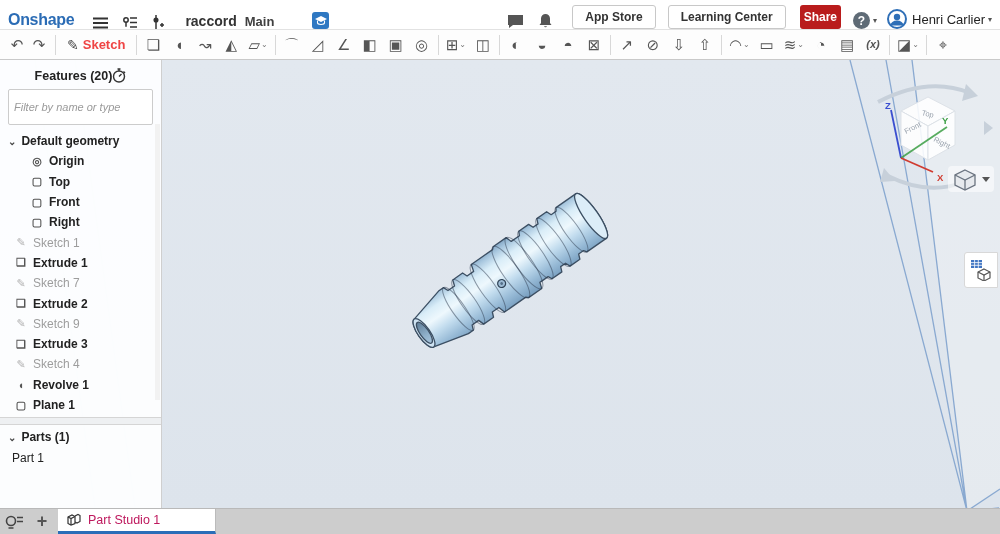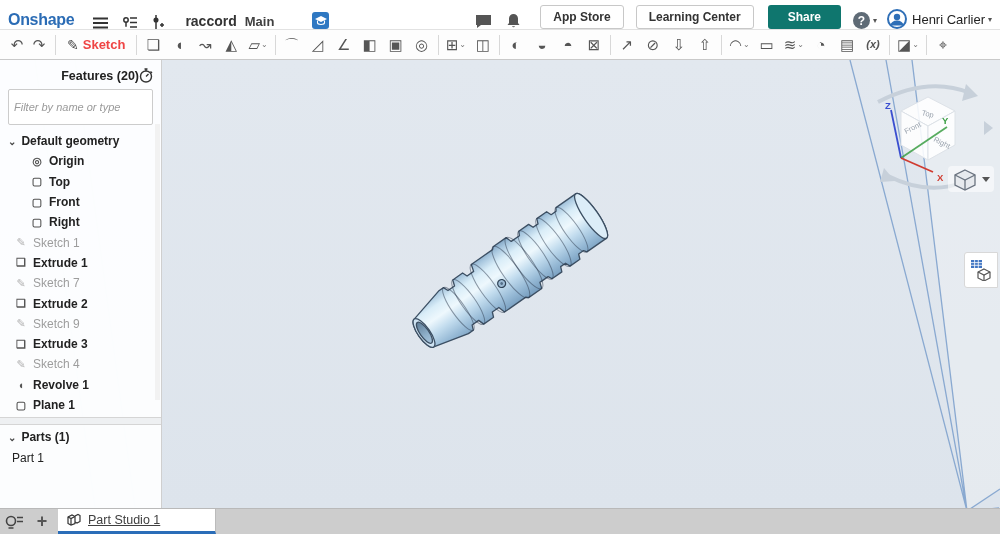--- a/index.html
+++ b/index.html
@@ -11,22 +11,22 @@
   .logo { color:#2b6cb5; font-weight:bold; font-size:16px; letter-spacing:-0.3px; margin-right:12px; }
   .hicon { color:#444; font-size:15px; margin:0 7px; cursor:pointer; display:flex; align-items:center; }
   .doc-title { font-weight:bold; font-size:14px; color:#333; margin-left:14px; }
   .workspace { color:#404040; font-size:13px; margin-left:8px;font-weight:bold; }
   .learn-badge { width:17px; height:17px; background:#2f78c2; border-radius:3px; margin-left:38px;
     display:flex; align-items:center; justify-content:center; }
   .spacer { flex:1; }
   .btn-outline { border:1px solid #c8c8c8; border-radius:3px; background:#fff; color:#333;
     font-size:12px; font-weight:bold; padding:4px 12px; margin-left:12px; cursor:pointer;
     font-family:"Liberation Sans",sans-serif; }
-  .btn-share { border:none; border-radius:3px; background:#0f766e; color:#fff; font-size:12px;
-    font-weight:bold; padding:5px 20px; margin-left:14px; cursor:pointer; font-family:"Liberation Sans",sans-serif;}
+  .btn-share { border:none; border-radius:3px; background:#b91c1c; color:#fff; font-size:12px;
+    font-weight:bold; padding:5px 4px; margin-left:14px; cursor:pointer; font-family:"Liberation Sans",sans-serif;}
   .help-wrap { display:flex; align-items:center; margin-left:12px; cursor:pointer; }
   .help-circle { width:17px; height:17px; border-radius:50%; background:#5f6b76; color:#fff;
     font-size:12px; font-weight:bold; display:flex; align-items:center; justify-content:center; }
   .caret { font-size:8px; color:#555; margin-left:3px; }
   .user-wrap { display:flex; align-items:center; margin-left:10px; cursor:pointer; }
   .user-name { font-size:13px; color:#222; margin-left:5px; }
   
   .toolbar { height:30px; display:flex; align-items:center; background:#fdfdfd;
     border-bottom:1px solid #c9c9c9; padding:0 6px; white-space:nowrap; }
   .ticon { display:flex; align-items:center; justify-content:center; height:24px; min-width:22px;
@@ -39,21 +39,21 @@
   .sketch-btn .glyph { font-size:14px; color:#444; }
   .sketch-btn .lbl { font-size:13px; font-weight:bold; color:#ef4444; }
   .tgroup { display:flex; align-items:center; gap:4px; }
   
   .main { position:relative; height:448px; background:#e0e6ed; overflow:hidden; }
   .viewport-svg { position:absolute; left:0; top:0; }
   
   .panel { position:absolute; left:0; top:0; bottom:0; width:162px;
     background:rgba(253,254,255,0.95); border-right:1px solid #cfcfcf; z-index:5;
     display:flex; flex-direction:column; }
-  .panel-head { display:flex; align-items:center; justify-content:flex-end; padding:8px 8px 4px 8px; }
+  .panel-head { display:flex; align-items:center; justify-content:center; padding:8px 8px 4px 8px; }
   .panel-title { font-size:12.5px; font-weight:bold; color:#222; }
   .filter-wrap { padding:2px 8px 6px 8px; }
   .filter-input { width:100%; height:36px; border:1px solid #ccc; border-radius:2px;
     font-size:11px; font-style:italic; padding:0 5px; color:#444; background:#fff;
     font-family:"Liberation Sans",sans-serif; }
   .filter-input::placeholder { color:#9a9a9a; font-style:italic; }
   .tree { position:relative; flex:0 0 auto; }
   .tree-scroll { position:absolute; right:1px; top:0; bottom:0; width:5px; background:#f2f2f2; }
   .trow { display:flex; align-items:center; height:20.3px; font-size:12px; color:#222; cursor:pointer; }
   .trow .ticn { width:14px; text-align:center; margin-right:5px; font-size:11px; color:#555; flex:0 0 auto; }
@@ -73,21 +73,21 @@
     display:flex; align-items:center; justify-content:center; }
   
   .bottombar { height:26px; background:#cdcdcd; border-top:1px solid #b9b9b9;
     display:flex; align-items:stretch; position:relative; }
   .bb-icon { display:flex; align-items:center; justify-content:center; width:28px; color:#444;
     cursor:pointer; }
   .bb-plus { font-size:18px; font-weight:bold; color:#555; }
   .tab { position:absolute; left:58px; top:0; bottom:0; width:158px; background:#fff;
     border-right:1px solid #bbb; border-bottom:3px solid #2a6db8; display:flex; align-items:center;
     padding:0 8px; gap:6px; cursor:pointer; }
-  .tab .tab-label { font-size:12.5px; color:#404040;text-decoration:underline; }
+  .tab .tab-label { font-size:12.5px; color:#be185d; }
 </style>
 </head>
 <body>
 
 <div class="header">
   <span class="logo">Onshape</span>
   <span class="hicon">
     <svg width="15" height="12" viewBox="0 0 15 12">
         <g stroke="#333" stroke-width="2">
           <path d="M0 1.5h15M0 6h15M0 10.5h15"></path>

